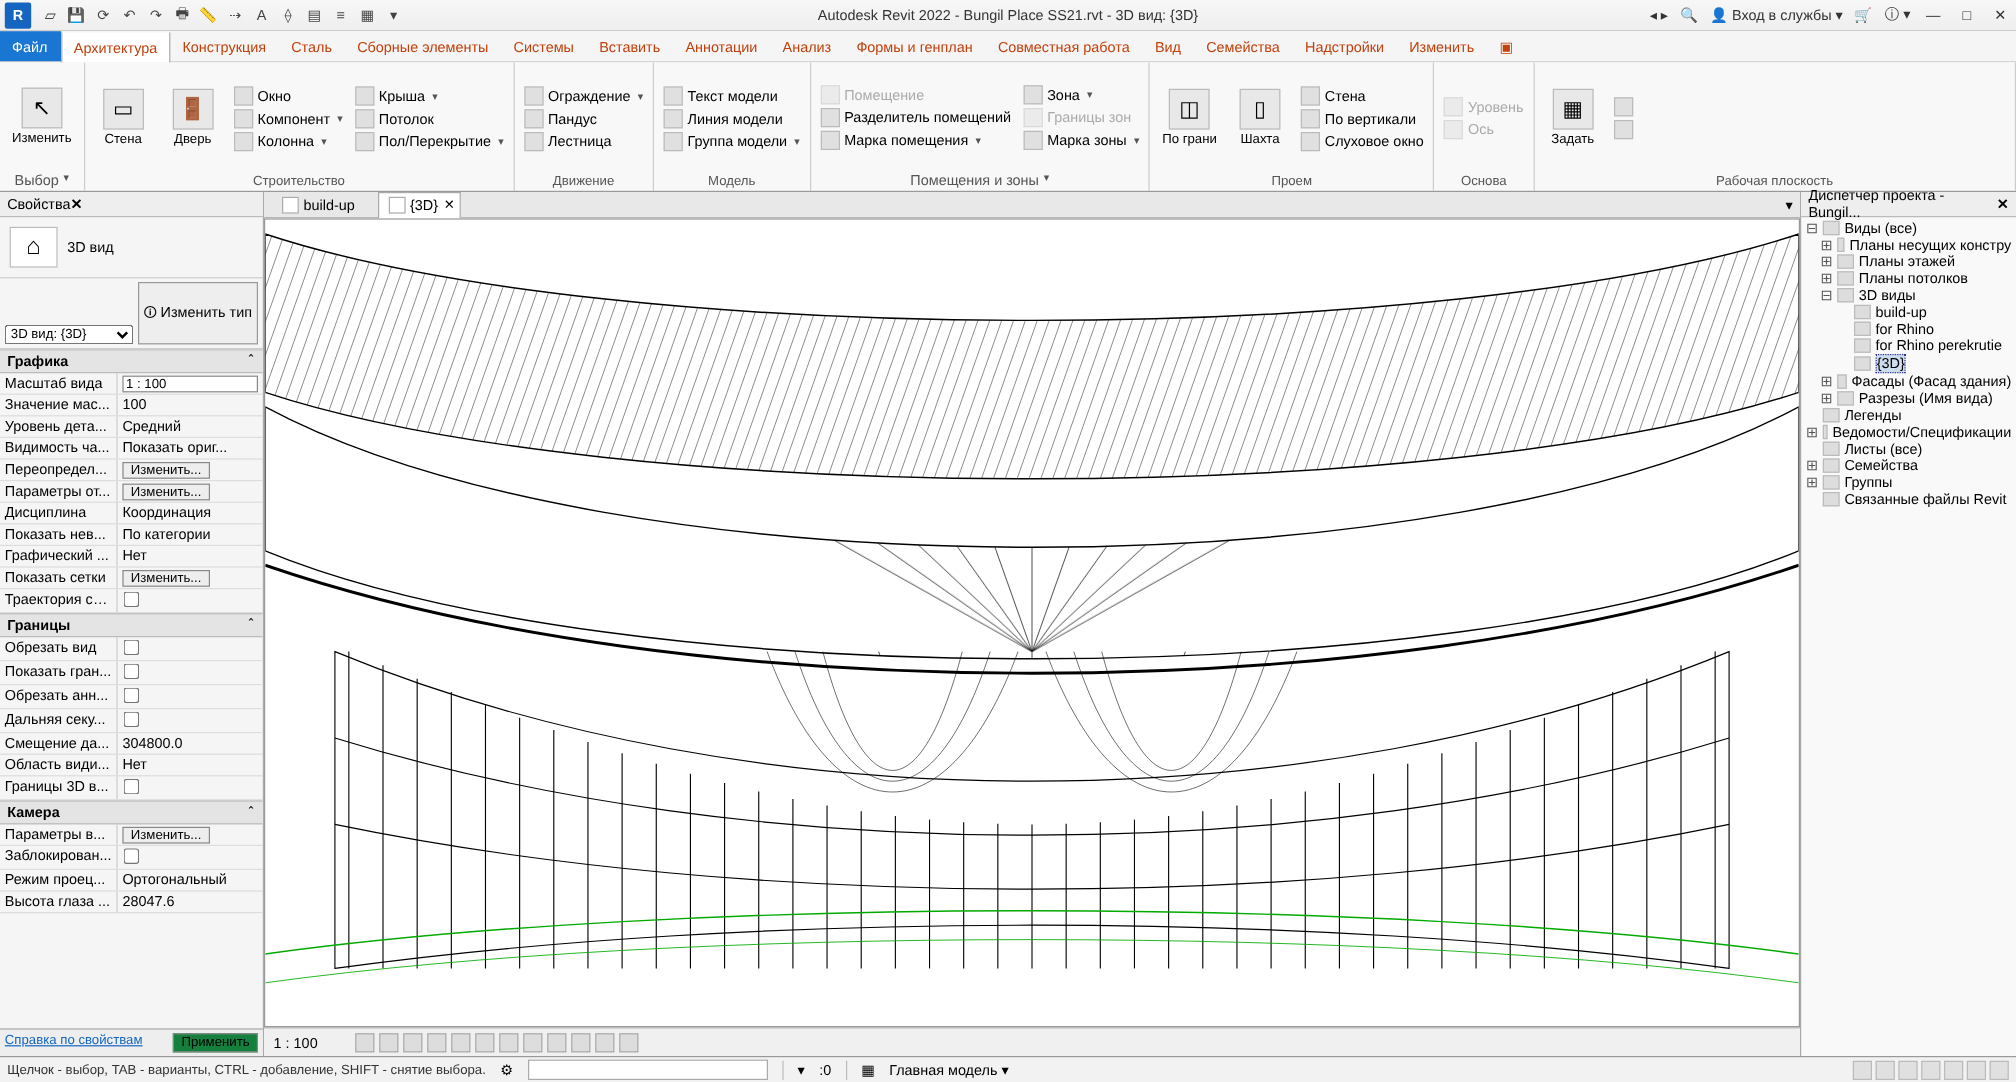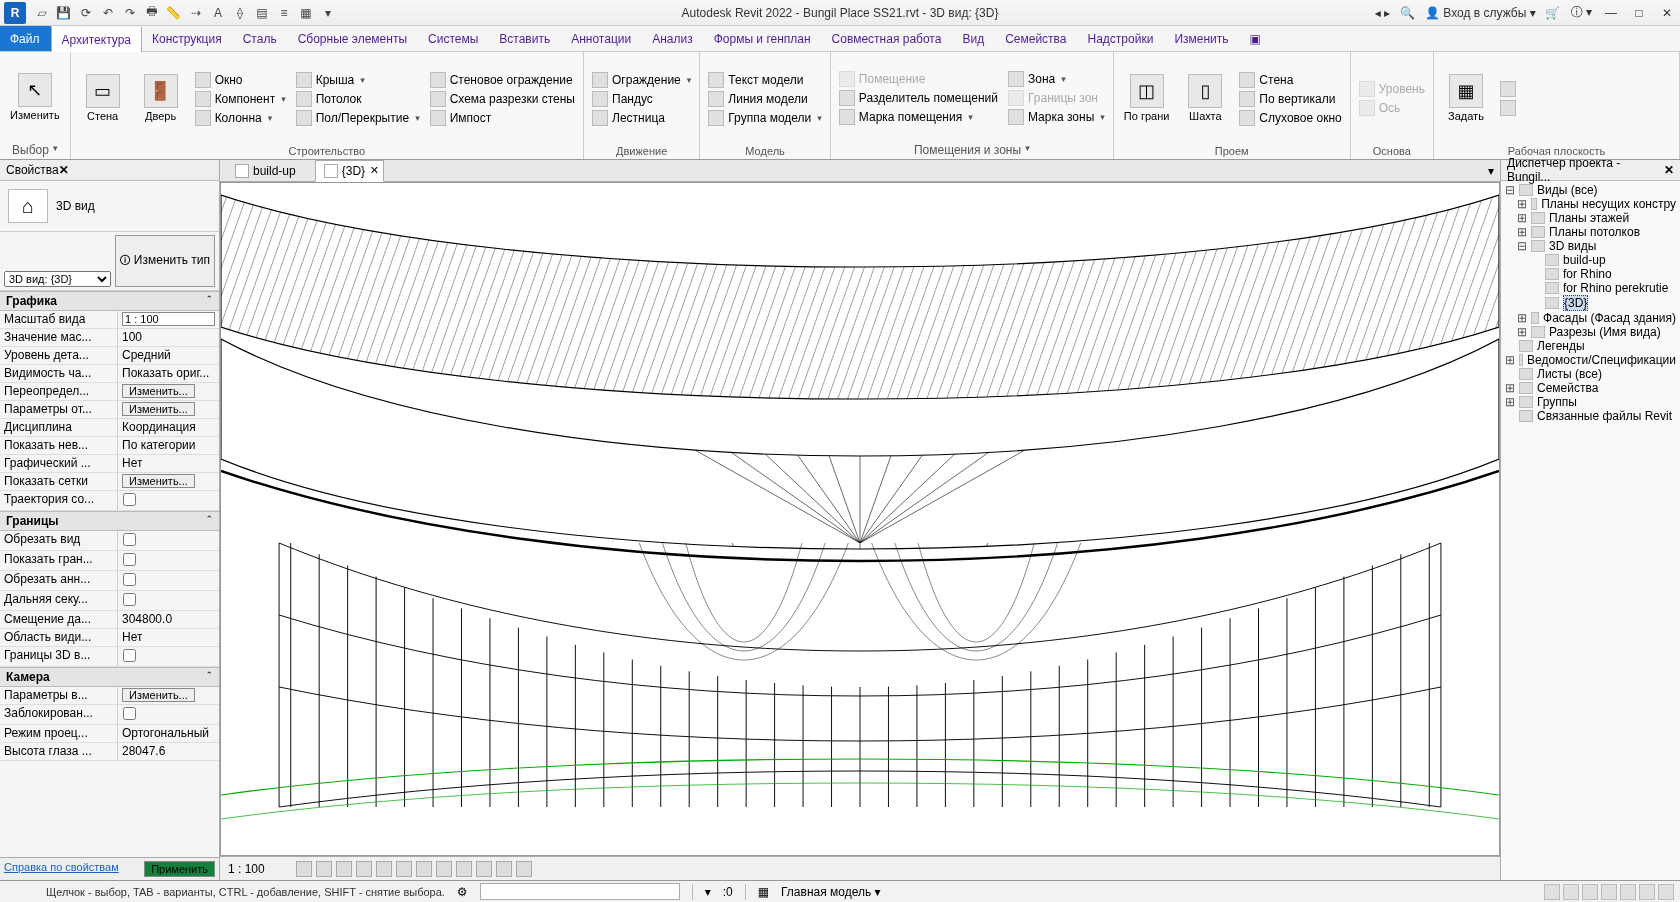--- a/index.html
+++ b/index.html
@@ -5,21 +5,21 @@
 * { margin:0; padding:0; box-sizing:border-box; font-family:"Segoe UI",Tahoma,sans-serif; font-size:12px; }
 body { background:#fff; width:1680px; height:902px; overflow:hidden; position:relative;}
 .titlebar { height:26px; background:linear-gradient(#f7f7f7,#eee); display:flex; align-items:center; padding:0 4px; border-bottom:1px solid #ccc;}
 .titlebar .qat { display:flex; gap:2px; align-items:center;}
 .titlebar .qat .tb { width:20px; height:20px; display:flex; align-items:center; justify-content:center; color:#444; cursor:pointer;}
 .titlebar .app-logo { width:22px; height:22px; background:#1565c0; color:#fff; display:flex; align-items:center; justify-content:center; font-weight:bold; border-radius:2px; margin-right:6px;}
 .titlebar .title { position:absolute; left:50%; transform:translateX(-50%); color:#333;}
 .titlebar .right { margin-left:auto; display:flex; gap:10px; align-items:center; color:#333;}
 .titlebar .right .wc { width:18px; height:18px; display:flex; align-items:center; justify-content:center; cursor:pointer;}
 .menubar { height:26px; background:#f5f5f5; display:flex; align-items:stretch; border-bottom:1px solid #ccc;}
-.menubar .tab { padding:0 10px; display:flex; align-items:center; color:#4c1d95; cursor:pointer; border-right:1px solid transparent;}
+.menubar .tab { padding:0 10px; display:flex; align-items:center; color:#c2410c; cursor:pointer; border-right:1px solid transparent;}
 .menubar .tab.file { background:#1976d2; color:#fff;}
 .menubar .tab.active { background:#fff; border-left:1px solid #aaa; border-right:1px solid #aaa; border-bottom-color:#fff; position:relative; top:1px;}
 .ribbon { background:#f8f8f8; height:108px; display:flex; border-bottom:1px solid #999;}
 .rgroup { border-right:1px solid #ccc; display:flex; flex-direction:column; padding:2px 4px 0;}
 .rgroup .rbody { flex:1; display:flex; gap:2px;}
 .rgroup .rlabel { text-align:center; color:#555; font-size:11px; padding:2px 0; display:flex; align-items:flex-start; justify-content:center; gap:4px;}
 .rgroup .rlabel .dd {font-size:9px;color:#555;}
 .bigbtn { display:flex; flex-direction:column; align-items:center; justify-content:center; padding:2px 6px; min-width:56px; cursor:pointer;}
 .bigbtn .ico { width:34px; height:34px; background:#e8e8e8; border:1px solid #bbb; margin-bottom:2px; display:flex; align-items:center; justify-content:center; font-size:18px;}
 .bigbtn span { text-align:center; font-size:11px; line-height:1.15;}
@@ -35,21 +35,21 @@
 .panelhdr .x { cursor:pointer; font-weight:bold;}
 .propcard { padding:8px; display:flex; gap:8px; align-items:center; border-bottom:1px solid #ccc;}
 .propcard .pic { width:40px; height:34px; background:#fff; border:1px solid #bbb; display:flex; align-items:center; justify-content:center; font-size:20px;}
 .typebar { display:flex; padding:3px 4px; gap:4px; border-bottom:1px solid #ccc;}
 .typebar select { flex:1; font-size:11px;margin-top:36px;}
 .typebtn { font-size:11px; padding:1px 4px; background:#eee; border:1px solid #999; cursor:pointer;}
 .propgrid { flex:1; overflow-y:auto; font-size:11px;}
 .propgrid .grp { background:#e4e4e4; padding:2px 6px; font-weight:bold; border-top:1px solid #bbb; border-bottom:1px solid #bbb; display:flex; justify-content:space-between;}
 .propgrid .grp .ex {font-weight:normal;font-size:9px;}
 .propgrid .row { display:flex; border-bottom:1px solid #ddd; min-height:18px;}
-.propgrid .row .k { width:118px; padding:1px 4px; border-right:1px solid #ccc; overflow:hidden; white-space:nowrap; text-overflow:ellipsis;}
+.propgrid .row .k { width:98px; padding:1px 4px; border-right:1px solid #ccc; overflow:hidden; white-space:nowrap; text-overflow:ellipsis;}
 .propgrid .row .v { flex:1; padding:1px 4px; overflow:hidden; white-space:nowrap; text-overflow:ellipsis;}
 .propgrid .row .v input[type=text]{ width:100%; border:1px solid #888; font-size:11px; padding:0 2px;}
 .propgrid .row .v input[type=checkbox]{margin:1px;}
 .propgrid .row .v button { font-size:11px; padding:0 6px; background:#eee; border:1px solid #888; cursor:pointer;}
 .propfoot { display:flex; justify-content:space-between; border-top:1px solid #aaa; padding:3px 4px; background:#eee;}
 .propfoot a { color:#1565c0; text-decoration:underline; font-size:11px;}
 .propfoot button { font-size:11px; padding:1px 6px; background:#15803d; border:1px solid #888;}
 .viewhost { flex:1; display:flex; flex-direction:column; position:relative;}
 .viewtabs { height:22px; background:#e8e8e8; display:flex; align-items:center; padding-left:6px; border-bottom:1px solid #aaa;}
 .viewtab { display:flex; align-items:center; padding:0 18px 0 8px; height:22px; border:1px solid transparent; gap:4px; cursor:pointer; position:relative;}
@@ -63,21 +63,21 @@
 .viewbar .icons { display:flex; gap:4px;}
 .viewbar .icons .vi { width:16px; height:16px; background:#ddd; border:1px solid #aaa;}
 .browser { width:180px; background:#f9f9f9; border-left:1px solid #aaa; display:flex; flex-direction:column;}
 .tree { flex:1; overflow:auto; font-size:11.5px; padding:2px;}
 .tree .tn { display:flex; align-items:center; gap:4px; padding:0 2px; white-space:nowrap; cursor:pointer;}
 .tree .tn .tw { width:10px; text-align:center; color:#555;}
 .tree .tn .ti { width:14px; height:12px; background:#ddd; border:1px solid #bbb;}
 .tree .tn.sel span.lbl{ background:#cde; border:1px dotted #339;}
 .tree .indent1{padding-left:14px;} .tree .indent2{padding-left:28px;}
 .statusbar { position:absolute; bottom:0; left:0; right:0; height:22px; background:#f2f2f2; border-top:1px solid #999; display:flex; align-items:center; padding:0 6px; gap:12px;}
-.statusbar .status-text{font-size:11px;color:#333;margin-left:40px;}
+.statusbar .status-text{font-size:11px;color:#333;}
 .statusbar .sep{width:1px;height:16px;background:#bbb;}
 .statusbar .ssearch{width:200px;border:1px solid #aaa;height:17px;}
 .statusbar .right{margin-left:auto;display:flex;gap:3px;}
 .statusbar .right .sb{width:16px;height:16px;background:#e0e0e0;border:1px solid #bbb;}
 </style>
 </head>
 <body>
 
 <div class="titlebar">
   <div class="app-logo">R</div>
@@ -176,34 +176,20 @@
             <span class="dd">▾</span>
           </div>
         <div class="smbtn">
             <span class="si"></span>
             <span>Потолок</span>
           </div>
         <div class="smbtn">
             <span class="si"></span>
             <span>Пол/Перекрытие</span>
             <span class="dd">▾</span>
-          </div>
-      </div>
-      <div class="col">
-        <div class="smbtn">
-            <span class="si"></span>
-            <span>Стеновое ограждение</span>
-          </div>
-        <div class="smbtn">
-            <span class="si"></span>
-            <span>Схема разрезки стены</span>
-          </div>
-        <div class="smbtn">
-            <span class="si"></span>
-            <span>Импост</span>
           </div>
       </div>
     </div>
     <div class="rlabel">Строительство</div>
   </div>
 
   <div class="rgroup">
     <div class="rbody">
       <div class="col">
         <div class="smbtn">

